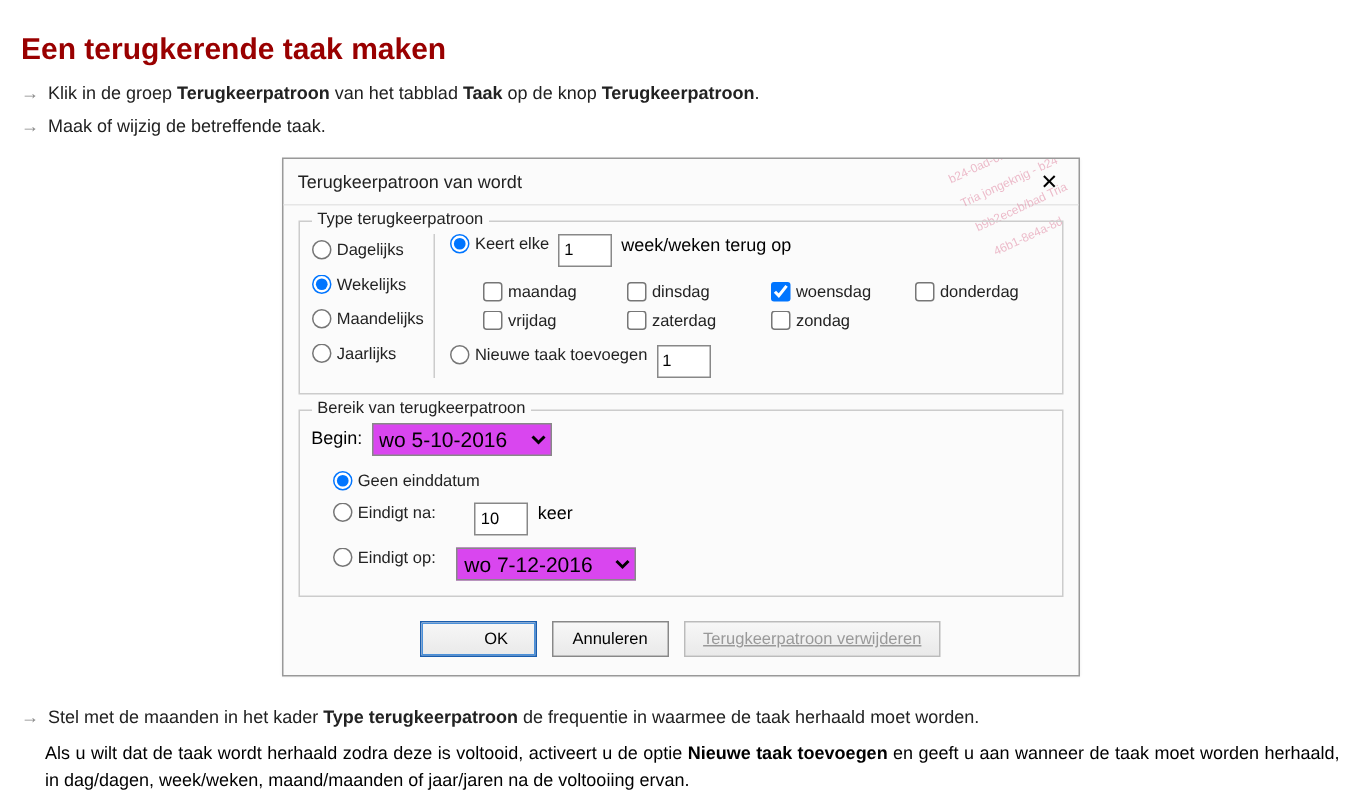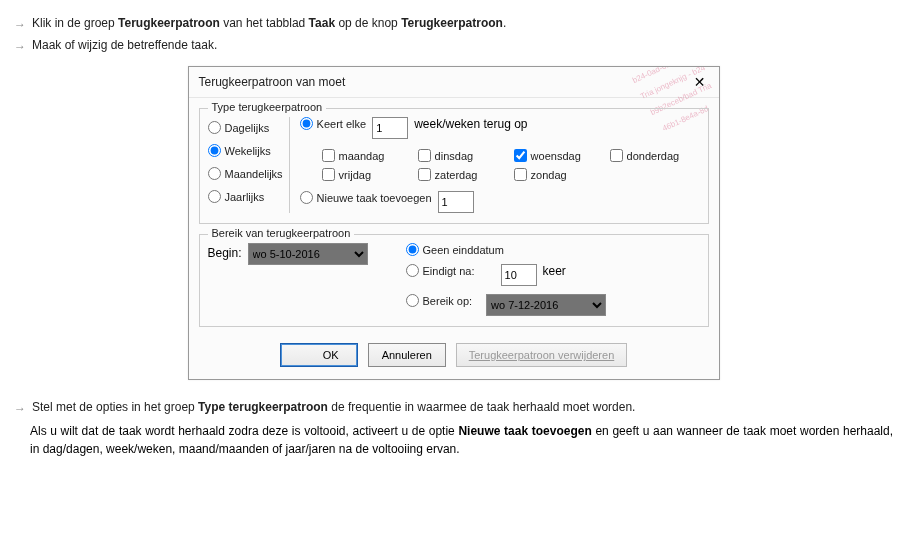--- a/index.html
+++ b/index.html
@@ -152,26 +152,27 @@
     height: 18px;
     border: 1px solid #888;
     font-size: 11px;
     text-align: left;
     padding: 1px 3px;
     background: #fff;
   }
   select.combo {
     height: 22px;
     border: 1px solid #888;
-    font-size: 11px;
-    background: #737373;
+    font-size: 14px;
+    background: #d946ef;
   }
   .range-row {
     display: flex;
-    gap: 24px;
+    gap: 10px;
+    flex-direction: column;
   }
   .begin-col {
     display: flex;
     align-items: flex-start;
     gap: 6px;
   }
   .end-col {
     display: flex;
     flex-direction: column;
     gap: 8px;
@@ -221,37 +222,38 @@
     white-space: nowrap;
     transform: rotate(-25deg);
     transform-origin: left top;
   }
 </style>
 </head>
 <body>
 
 <div class="viewport">
   <div class="content">
+    <h1 class="page-title">Een terugkerende taak maken</h1>
 
     <ul class="steps">
       <li>
         <span>Klik in de groep </span><span class="bold">Terugkeerpatroon</span><span> van het tabblad </span><span class="bold">Taak</span><span> op de knop </span><span class="bold">Terugkeerpatroon</span><span>.</span>
       </li>
       <li>Maak of wijzig de betreffende taak.</li>
     </ul>
 
     <div class="dialog">
       <div class="wm">
         <span style="top:10px;left:22px">b24-0ad-0f6f-46b1-8e4a-8d</span>
         <span style="top:26px;left:30px">Tria jongeknjg - b24</span>
         <span style="top:42px;left:40px">b9b2eceb/bad Tria</span>
         <span style="top:58px;left:52px">46b1-8e4a-8d</span>
       </div>
       <div class="dialog-title-bar">
-        <span>Terugkeerpatroon van moet</span>
+        <span>Terugkeerpatroon van wordt</span>
         <div class="close-btn">
           <span>✕</span>
         </div>
       </div>
 
       <div class="fieldset">
         <div class="fieldset-legend">Type terugkeerpatroon</div>
         <div class="type-row">
           <div class="type-col">
             <label class="radio">
@@ -340,40 +342,40 @@
               <label class="radio">
                 <input type="radio" name="end" style="">
                 <span>Eindigt na:</span>
               </label>
               <input class="small-text" style="margin-left: 20px;" value="10">
               <span>keer</span>
             </div>
             <div class="line">
               <label class="radio">
                 <input type="radio" name="end" style="">
-                <span>Bereik op:</span>
+                <span>Eindigt op:</span>
               </label>
               <select class="combo" style="width:120px;margin-left:8px">
                 <option>wo 7-12-2016</option>
               </select>
             </div>
           </div>
         </div>
       </div>
 
       <div class="btn-row">
         <button class="btn primary">OK</button>
         <button class="btn">Annuleren</button>
         <button class="btn disabled">Terugkeerpatroon verwijderen</button>
       </div>
     </div>
 
     <ul class="steps">
       <li>
-        <span>Stel met de opties in het groep </span><span class="bold">Type terugkeerpatroon</span><span> de frequentie in waarmee de taak herhaald moet worden.</span>
+        <span>Stel met de maanden in het kader </span><span class="bold">Type terugkeerpatroon</span><span> de frequentie in waarmee de taak herhaald moet worden.</span>
       </li>
     </ul>
 
     <p class="justify">
       <span>Als u wilt dat de taak wordt herhaald zodra deze is voltooid, activeert u de optie </span><span class="bold">Nieuwe taak toevoegen</span><span> en geeft u aan wanneer de taak moet worden herhaald, in dag/dagen, week/weken, maand/maanden of jaar/jaren na de voltooiing ervan.</span>
     </p>
   </div>
 </div>
 
 </body></html>

